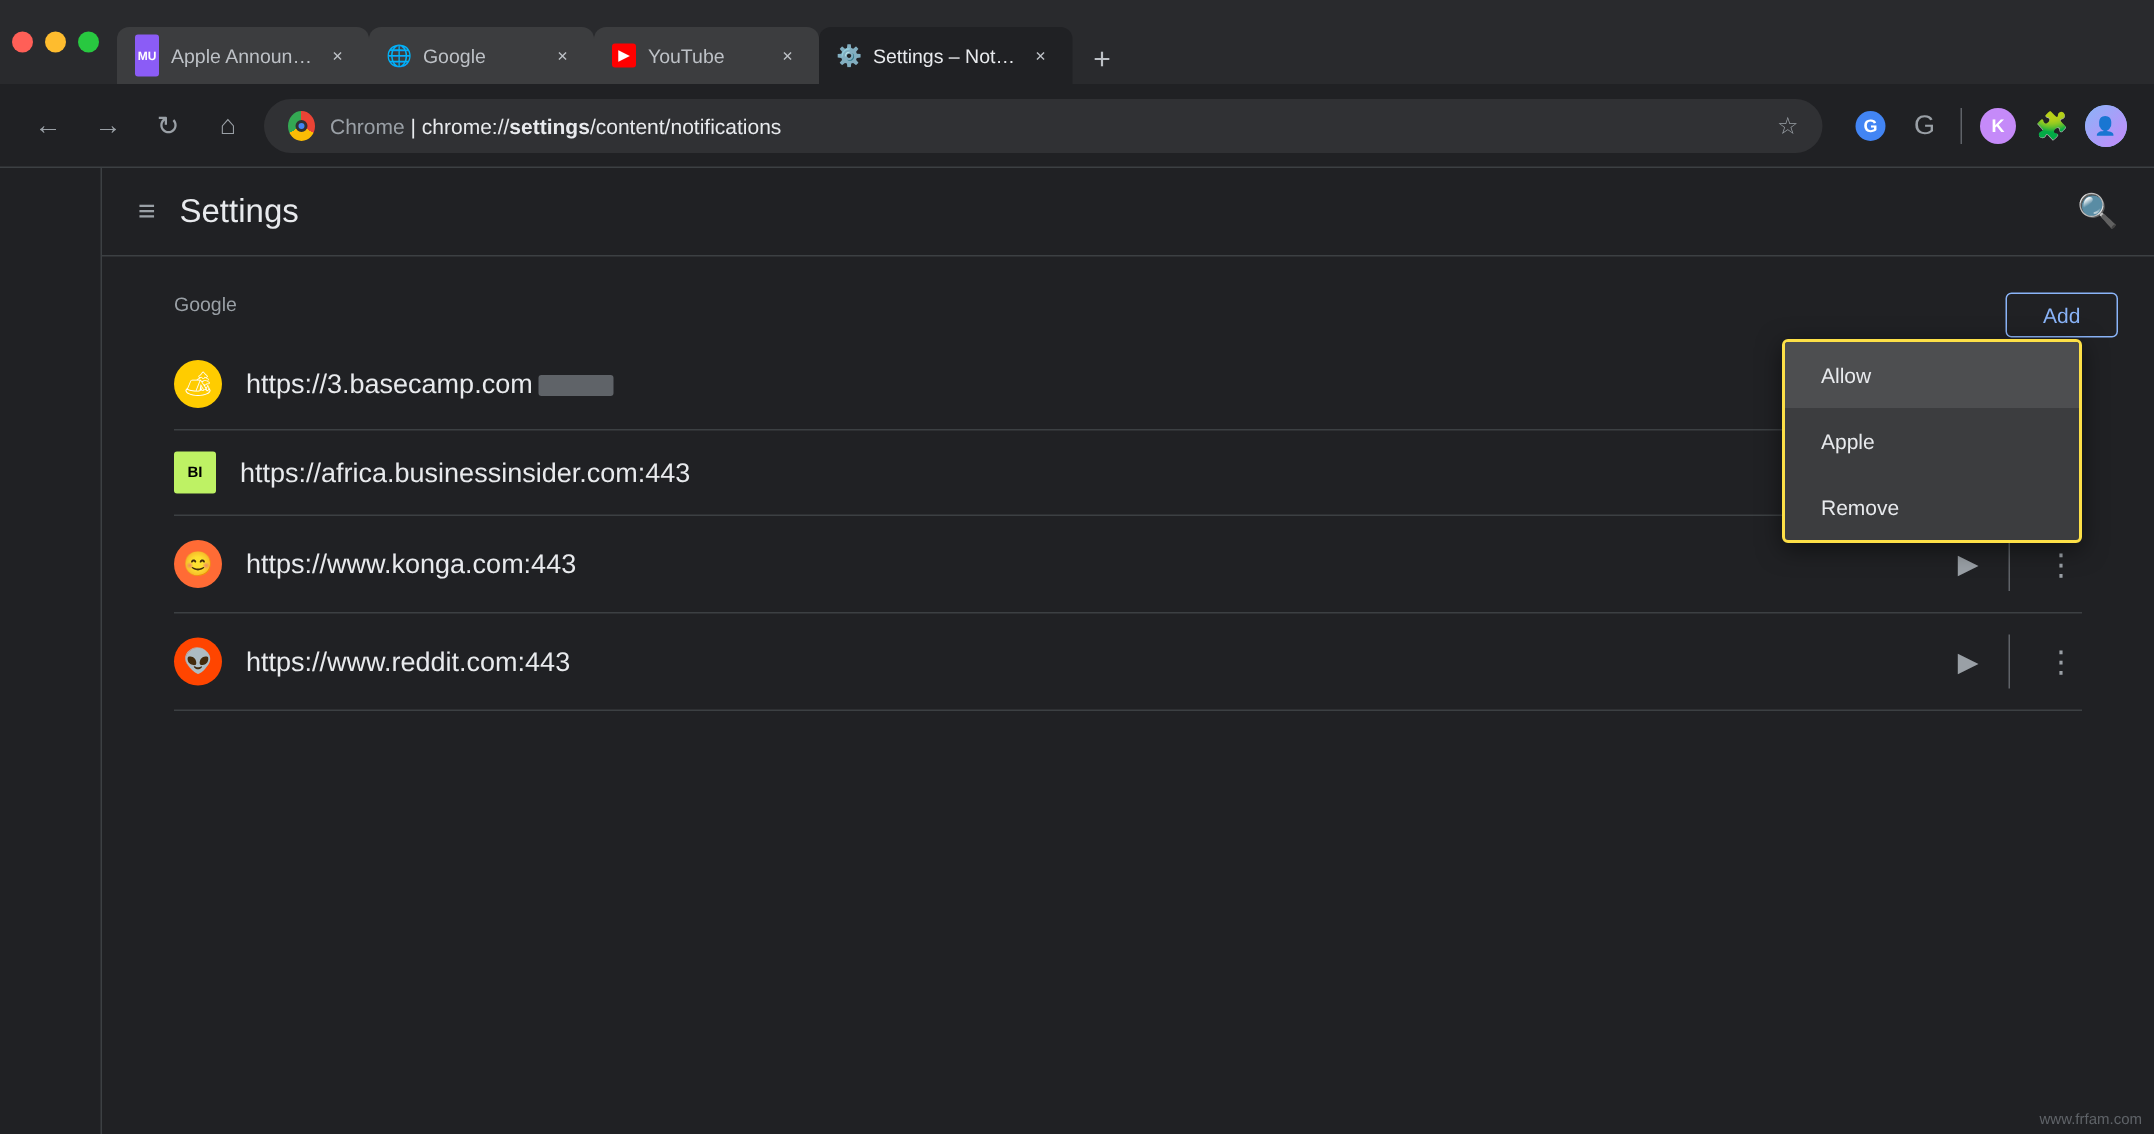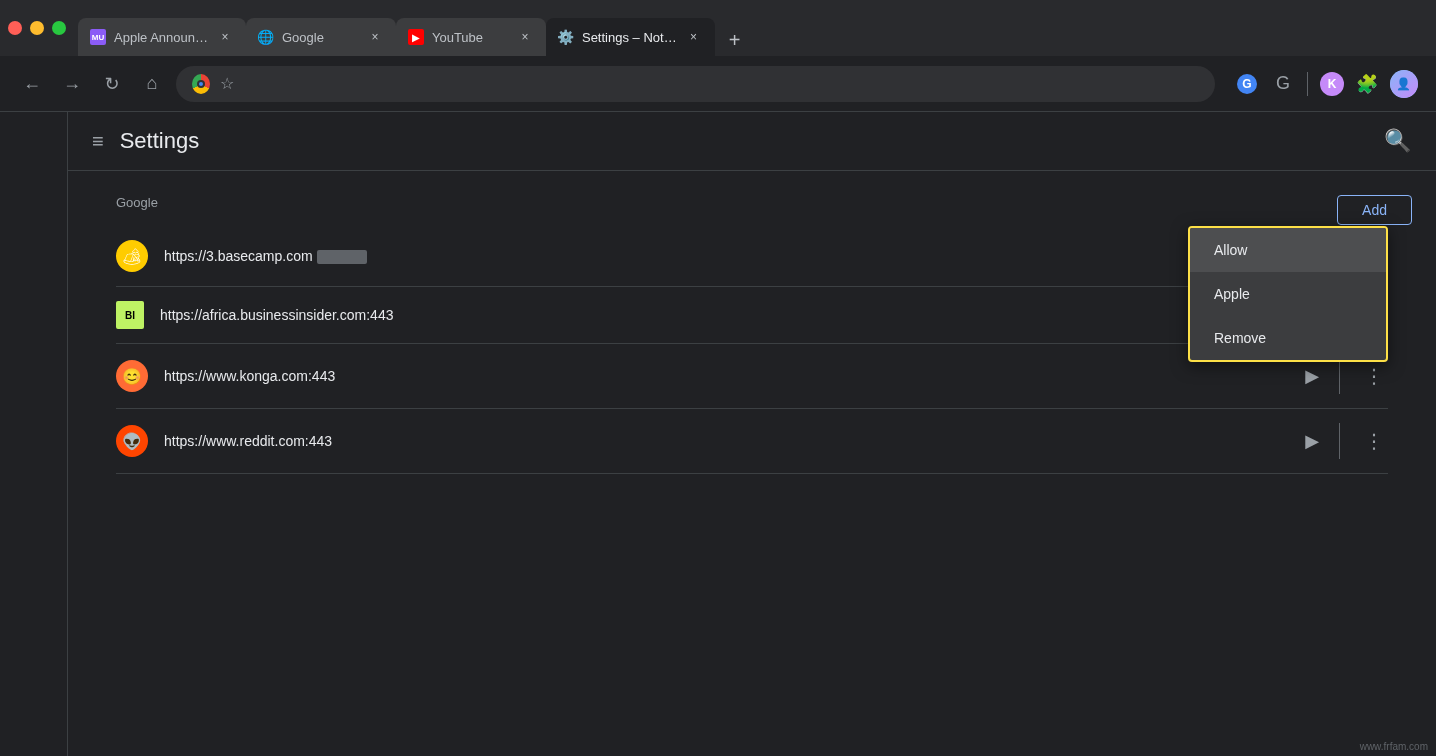--- a/index.html
+++ b/index.html
@@ -282,21 +282,21 @@
 
     .entry-row {
       display: flex;
       align-items: center;
       padding: 14px 0;
       border-bottom: 1px solid #3c4043;
       gap: 16px;
       position: relative;
     }
     .entry-url {
-      font-size: 14px;
+      font-size: 18px;
       color: #e8eaed;
       flex: 1;
     }
     .entry-expand {
       color: #9aa0a6;
       font-size: 18px;
       cursor: pointer;
     }
     .entry-more {
       color: #9aa0a6;
@@ -327,21 +327,21 @@
     }
     .context-menu-item.allow-item {
       background: #4d4e50;
     }
 
     
     .tab-favicon-makeuseof {
       background: #8b5cf6;
       color: white;
       width: 16px;
-      height: 16px;
+      height: 28px;
       font-size: 8px;
       font-weight: bold;
       border-radius: 2px;
       display: flex;
       align-items: center;
       justify-content: center;
     }
     .tab-favicon-youtube {
       background: #ff0000;
       color: white;
@@ -509,20 +509,25 @@
   </button>
   <button class="nav-btn">
     <span>⌂</span>
   </button>
 
   <div class="url-bar">
     <span class="url-icon">
       <div class="chrome-circle">
           <div class="chrome-inner"></div>
         </div>
+    </span>
+    <span class="url-text">
+      <span class="chrome-part">Chrome</span>
+      <span> | </span>
+      <span>chrome://<strong>settings</strong>/content/notifications</span>
     </span>
     <button class="star-btn">☆</button>
   </div>
 
   <div class="toolbar-icons">
     <button class="toolbar-icon">
       <div class="g-icon">G</div>
     </button>
     <button class="toolbar-icon">
       <div style="font-size:18px;color:#9aa0a6;">G</div>

